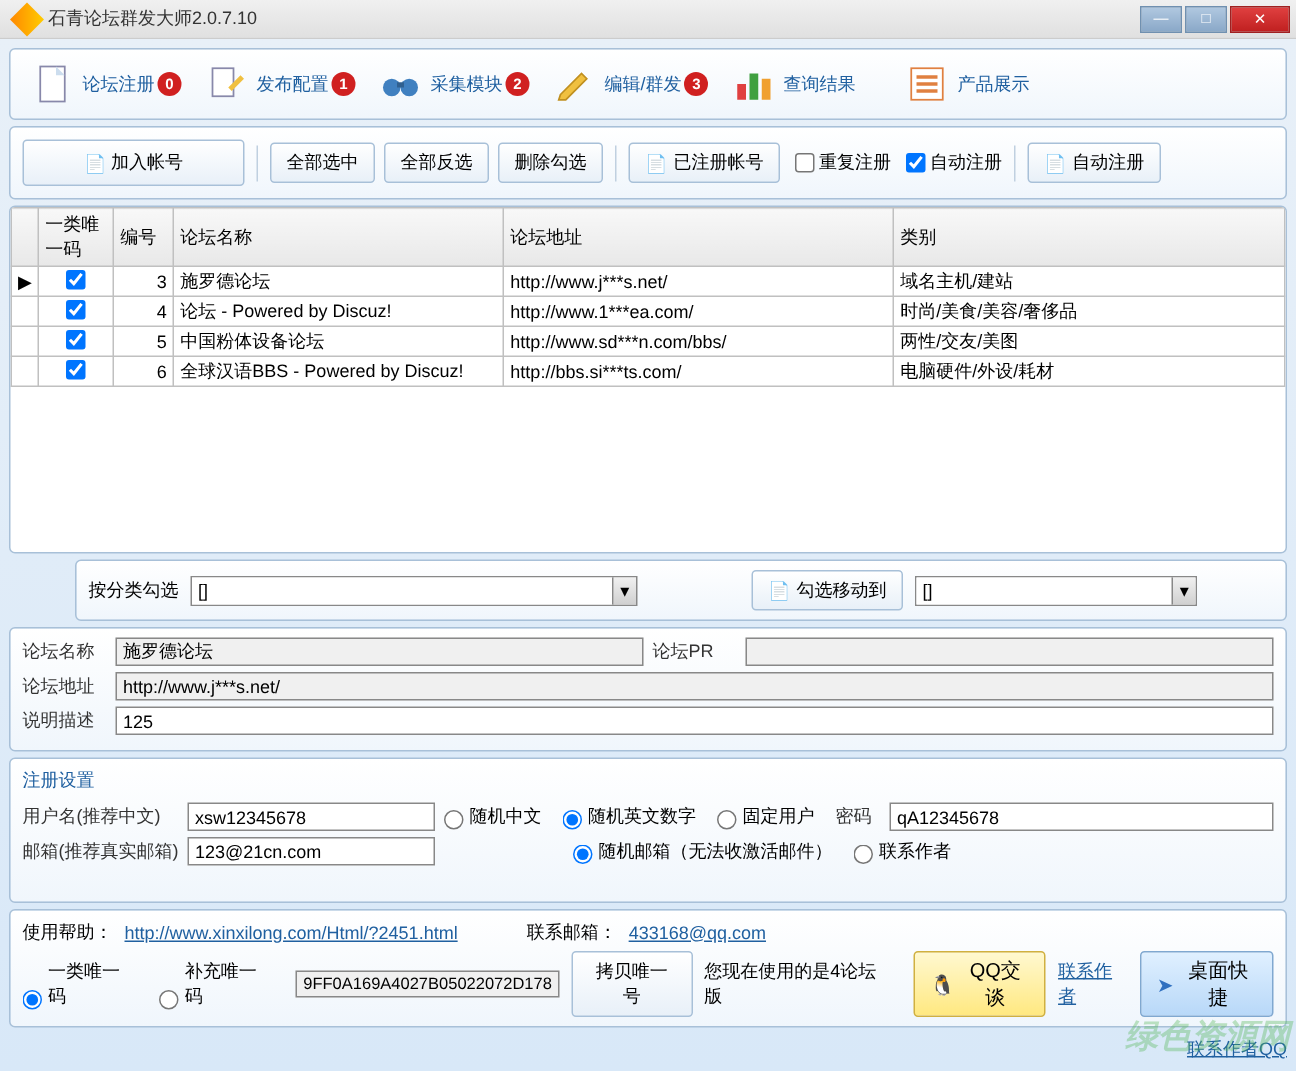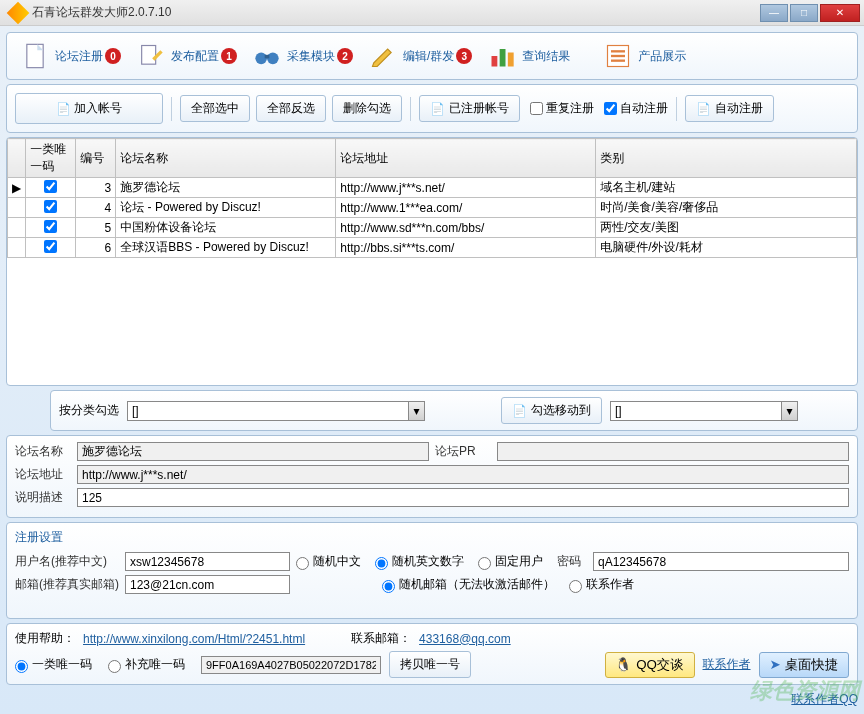--- a/index.html
+++ b/index.html
@@ -306,20 +306,21 @@
           <span>一类唯一码</span>
         </label>
       <label class="radio-grp">
           <input type="radio" name="c" style="">
           <span>补充唯一码</span>
         </label>
       <input type="text" class="read" readonly="" style="width: 180px; border: 1px solid rgb(136, 136, 136); padding: 2px 4px; font-size: 11px;" value="9FF0A169A4027B05022072D1782">
       <button class="btn">
           <span>拷贝唯一号</span>
         </button>
+      <span>您现在使用的是4论坛版</span>
       <div style="flex:1"></div>
       <button class="special-btn">
           <span>🐧</span>
           <span>QQ交谈</span>
         </button>
       <a class="link">联系作者</a>
       <button class="special-btn" style="background:linear-gradient(#e0f0ff,#b8d8f8);border-color:#80a8d0">
           <span style="color:#3070c0">➤</span>
           <span>桌面快捷</span>
         </button>

